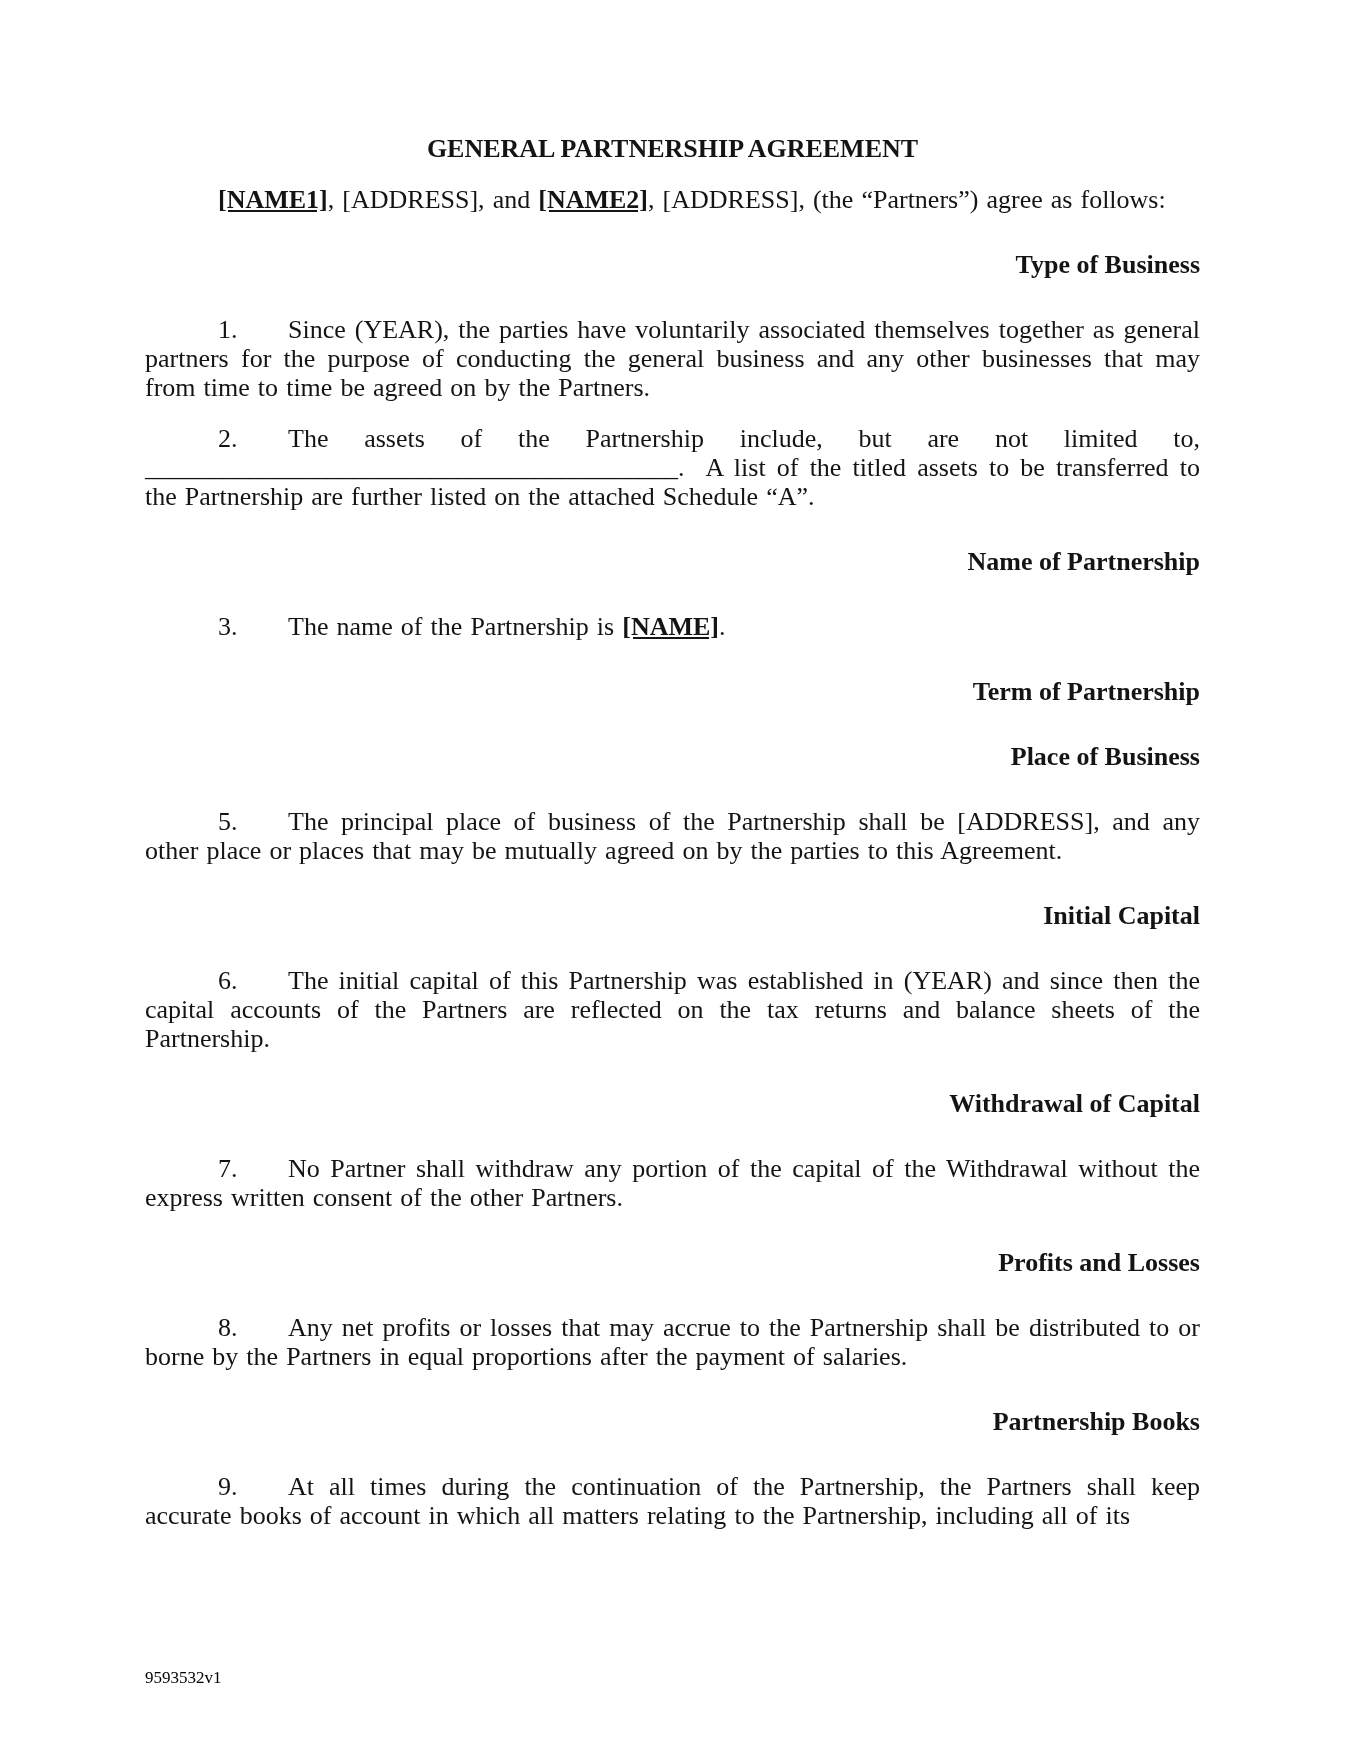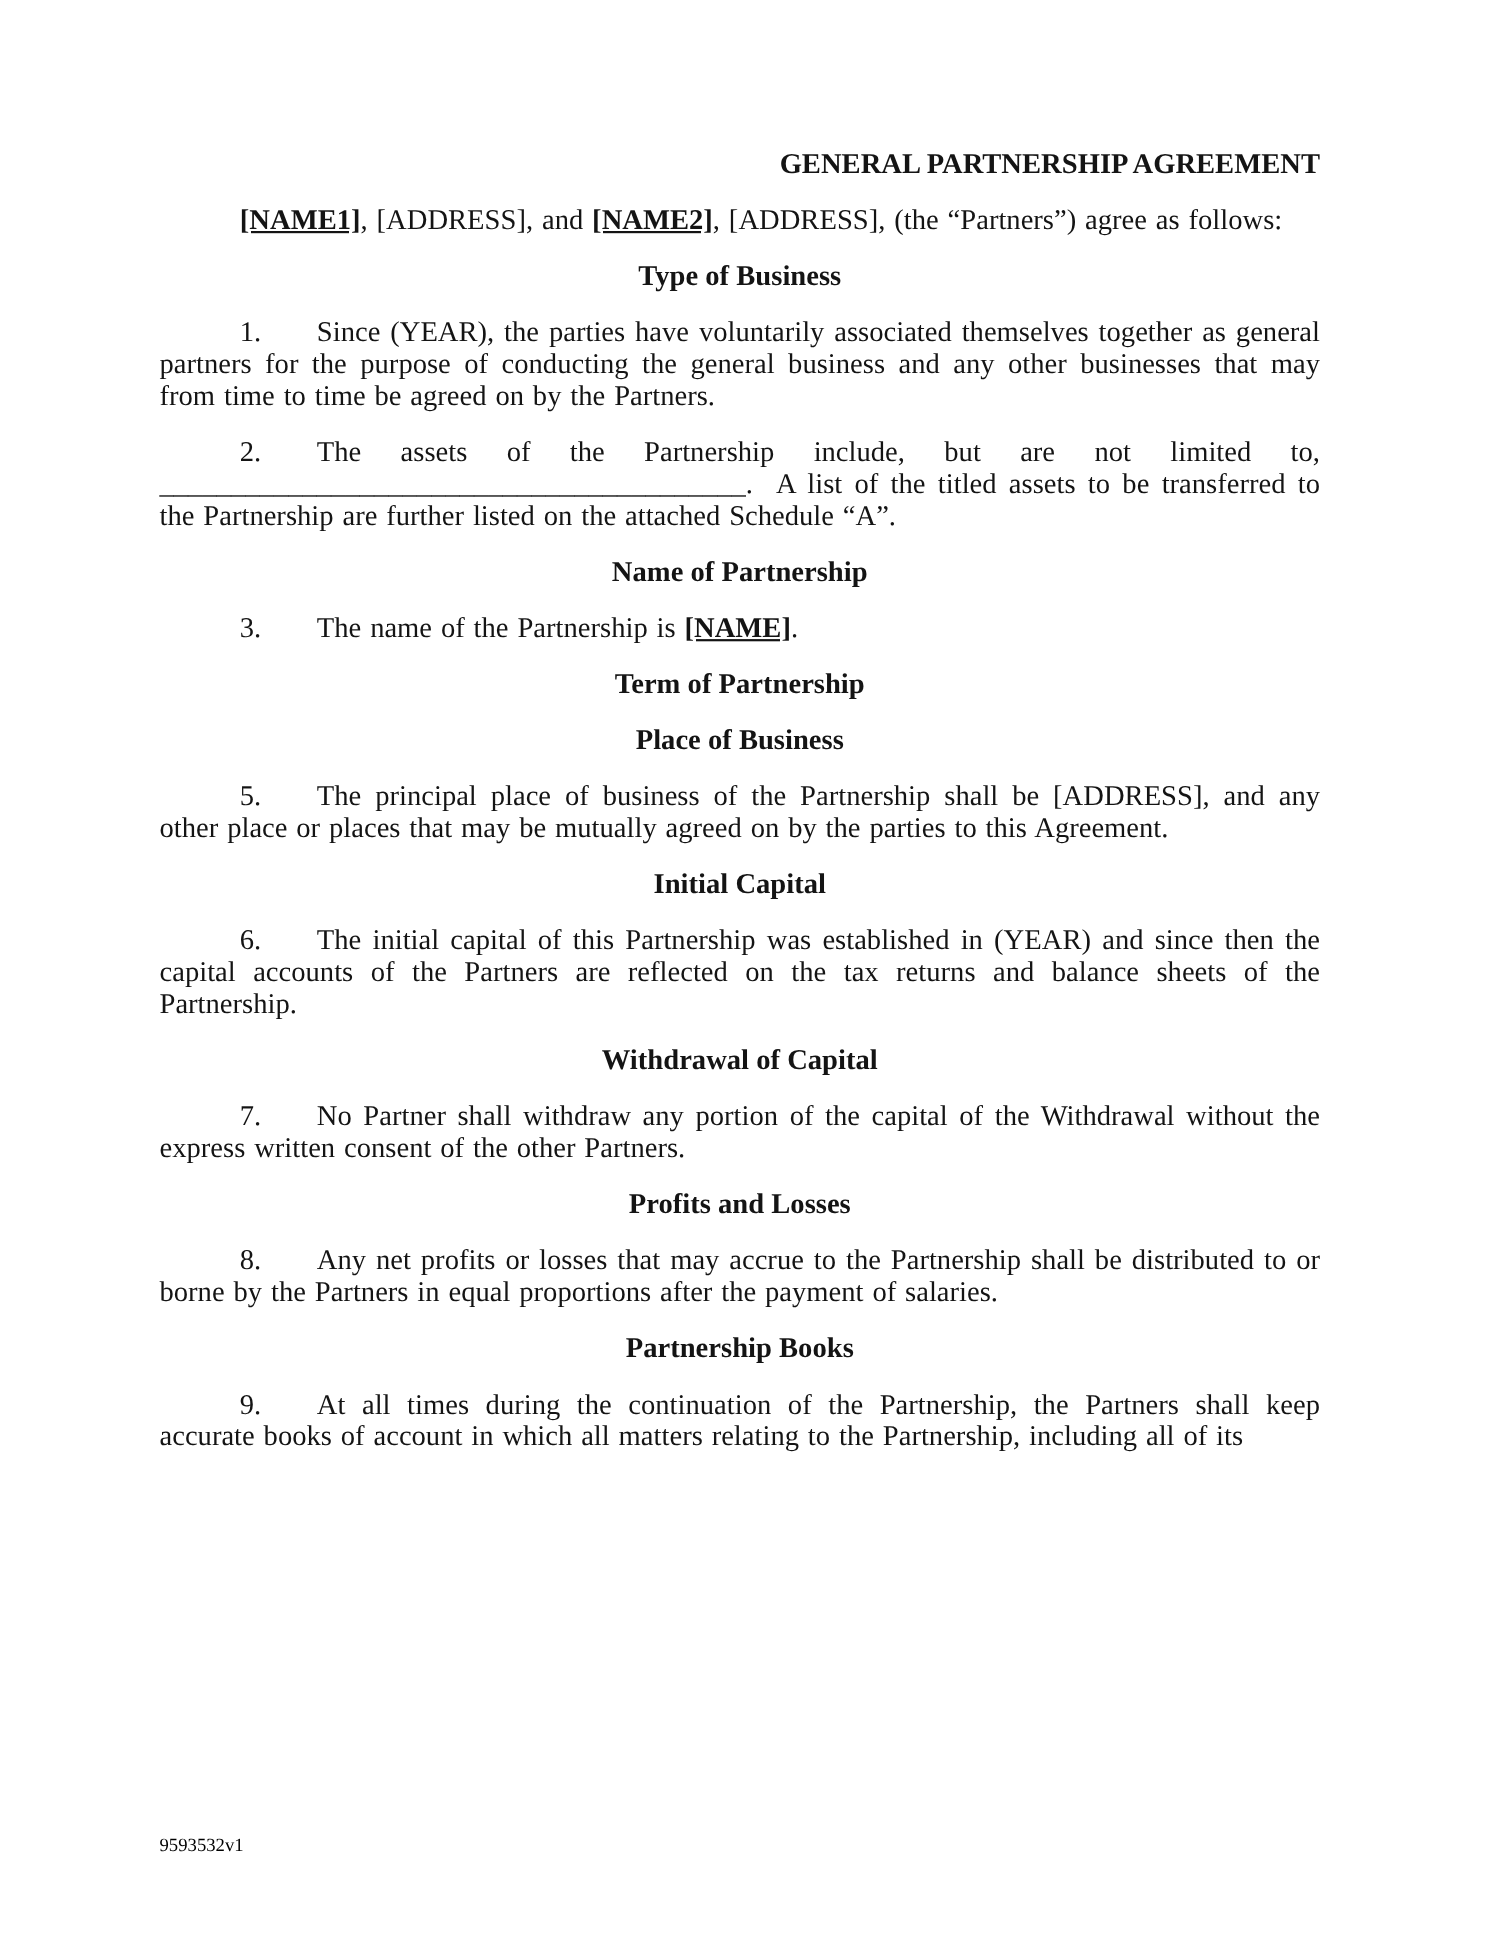--- a/index.html
+++ b/index.html
@@ -17,29 +17,29 @@
     font-size: 26px;
     line-height: 29px;
     box-sizing: border-box;
     padding: 134px 160px 0 145px;
     overflow: hidden;
   }
   .doc-title {
     font-size: 26px;
     line-height: 29px;
     font-weight: bold;
-    text-align: right;
+    text-align: center;
     margin: 0 0 22px 0;
   }
   .sec-heading {
     font-size: 26px;
     line-height: 29px;
     font-weight: bold;
-    text-align: center;
-    margin: 22px 0;
+    text-align: right;
+    margin: 36px 0;
   }
   .para {
     margin: 22px 0;
     text-align: justify;
     text-indent: 73px;
     word-spacing: 0.06em;
   }
   .num {
     display: inline-block;
     width: 70px;

